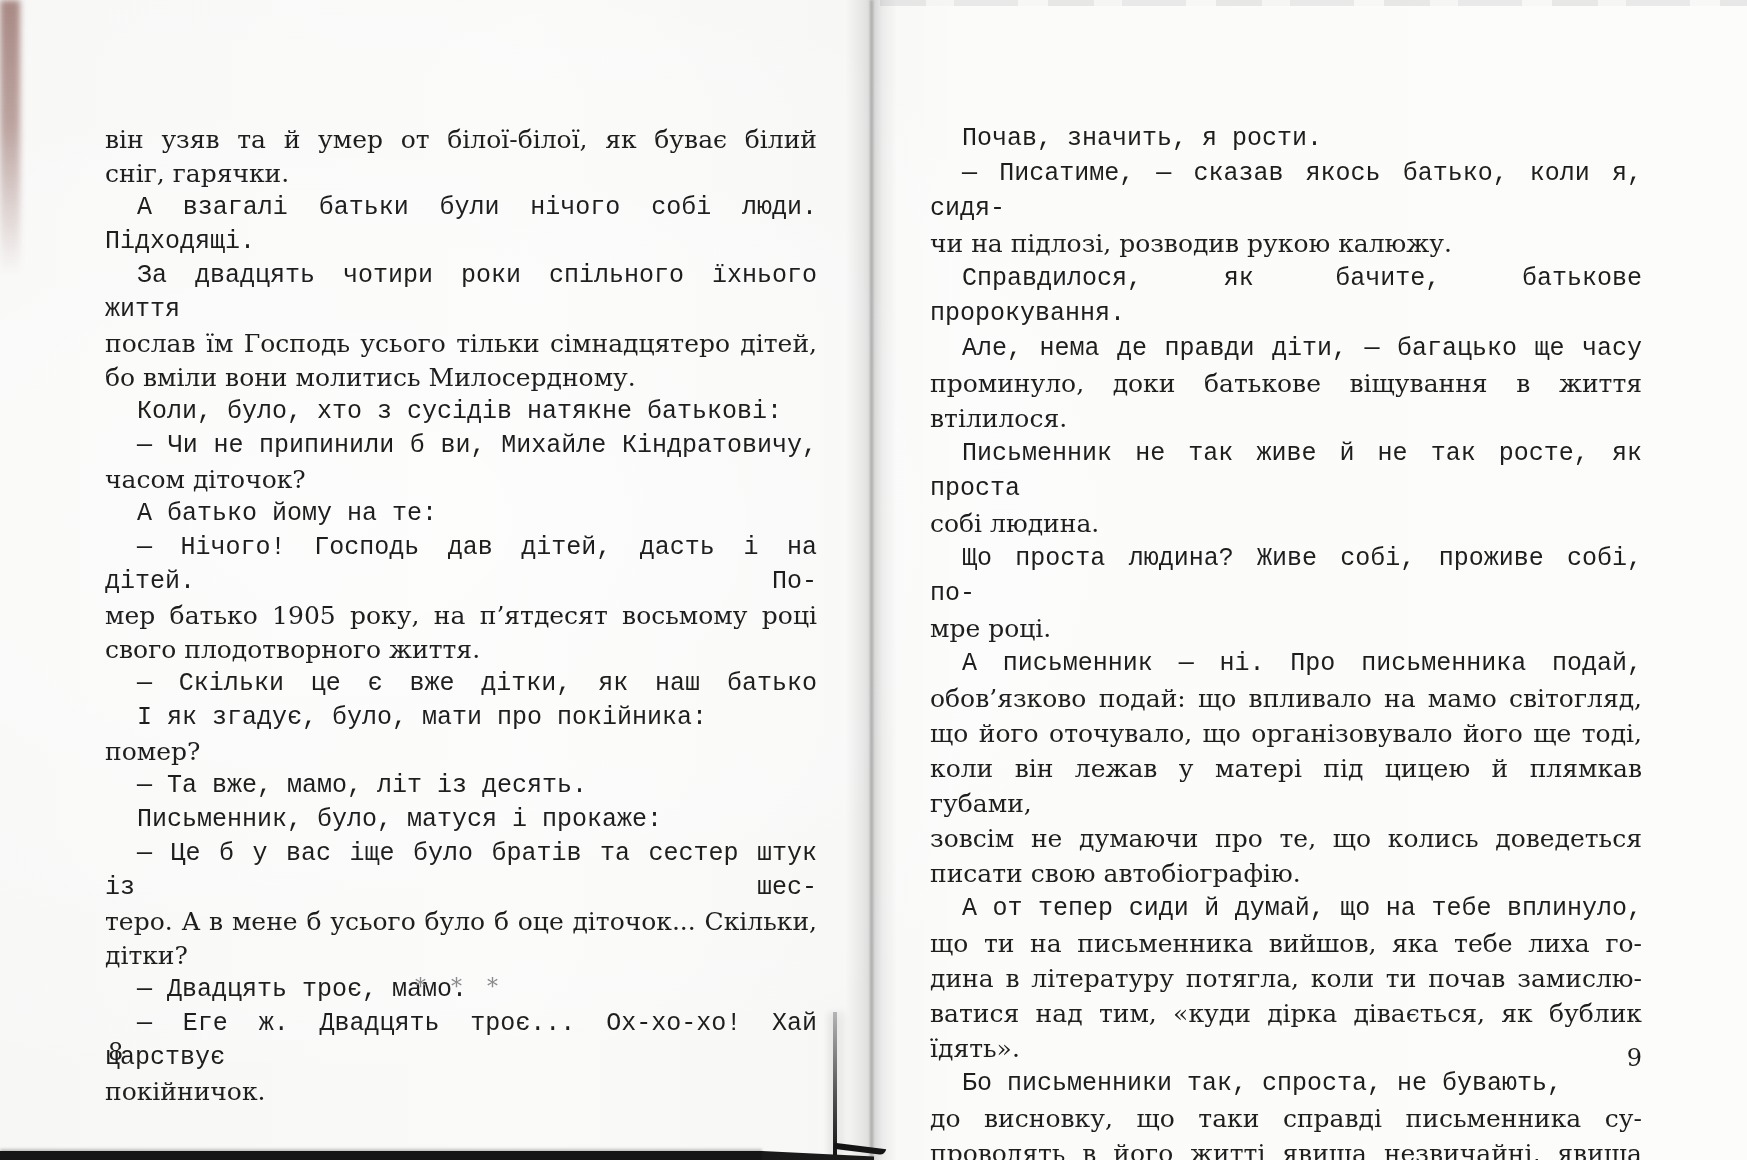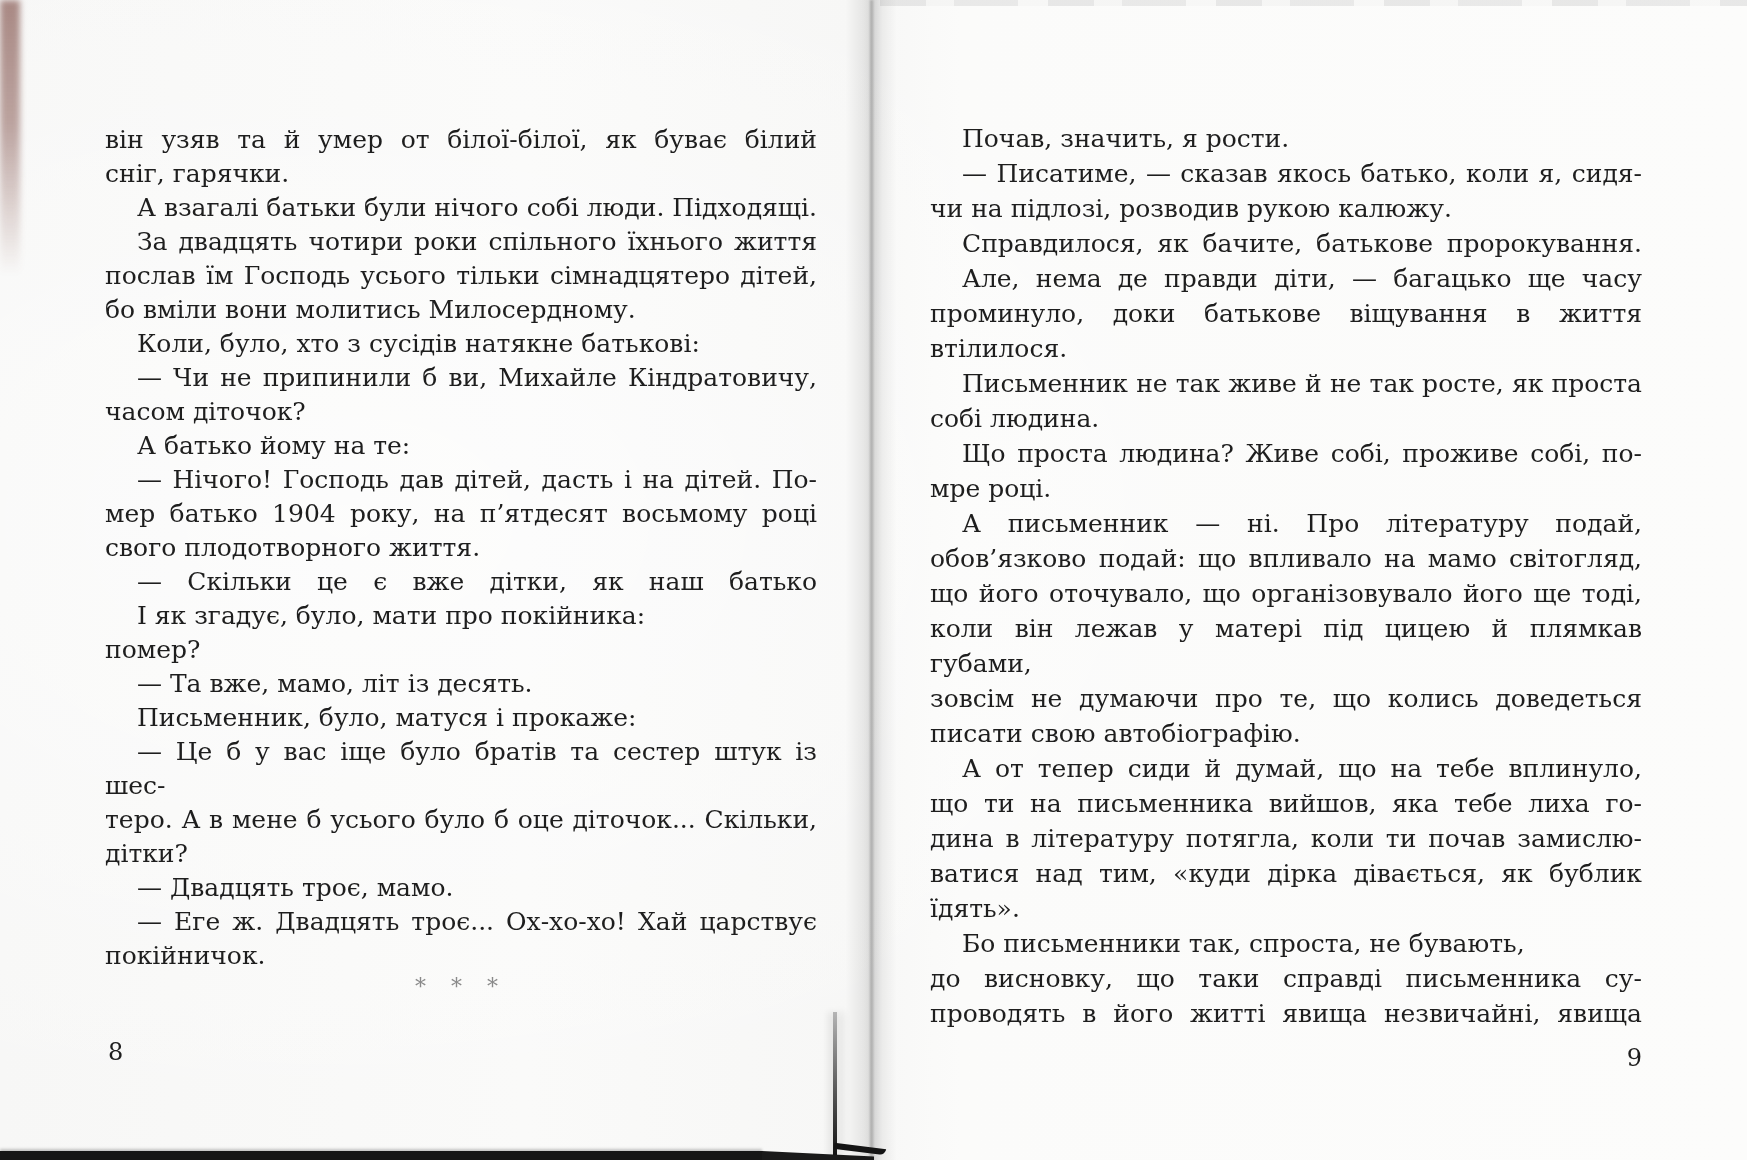--- a/index.html
+++ b/index.html
@@ -51,21 +51,21 @@
     filter:blur(3px);
   }
 
   
   .textblock{position:absolute;width:712px;color:#1e1e1e;}
   .line{
     font-size:25px;line-height:34px;white-space:normal;
     text-rendering:optimizeLegibility;
   }
   #right-text .line{line-height:35px;}
-  .line.i{text-indent:32px;}
+  .line.i{text-indent:32px;font-family:Liberation Mono, monospace;}
   .line.j{text-align:justify;text-align-last:justify;}
   .separator{
     position:absolute;left:105px;top:972px;width:712px;
     text-align:center;font-size:22px;line-height:30px;
     color:#8a8a8a;letter-spacing:9px;
   }
   .pagenum{
     position:absolute;font-size:24px;line-height:28px;color:#1e1e1e;
   }
   #pagenum-left{left:108px;top:1038px;}
@@ -91,21 +91,21 @@
         <div class="line">сніг, гарячки.</div>
         <div class="line j i">А взагалі батьки були нічого собі люди. Підходящі.</div>
         <div class="line j i">За двадцять чотири роки спільного їхнього життя</div>
         <div class="line j">послав їм Господь усього тільки сімнадцятеро дітей,</div>
         <div class="line">бо вміли вони молитись Милосердному.</div>
         <div class="line i">Коли, було, хто з сусідів натякне батькові:</div>
         <div class="line j i">— Чи не припинили б ви, Михайле Кіндратовичу,</div>
         <div class="line">часом діточок?</div>
         <div class="line i">А батько йому на те:</div>
         <div class="line j i">— Нічого! Господь дав дітей, дасть і на дітей. По-</div>
-        <div class="line j">мер батько 1904 року, на п’ятдесят восьмому році</div>
+        <div class="line j">мер батько 1905 року, на п’ятдесят восьмому році</div>
         <div class="line">свого плодотворного життя.</div>
         <div class="line j i">— Скільки це є вже дітки, як наш батько</div>
         <div class="line i">І як згадує, було, мати про покійника:</div>
         <div class="line">помер?</div>
         <div class="line i">— Та вже, мамо, літ із десять.</div>
         <div class="line i">Письменник, було, матуся і прокаже:</div>
         <div class="line j i">— Це б у вас іще було братів та сестер штук із шес-</div>
         <div class="line j">теро. А в мене б усього було б оце діточок... Скільки,</div>
         <div class="line">дітки?</div>
         <div class="line i">— Двадцять троє, мамо.</div>
@@ -122,21 +122,21 @@
         <div class="line j i">— Писатиме, — сказав якось батько, коли я, сидя-</div>
         <div class="line">чи на підлозі, розводив рукою калюжу.</div>
         <div class="line j i">Справдилося, як бачите, батькове пророкування.</div>
         <div class="line j i">Але, нема де правди діти, — багацько ще часу</div>
         <div class="line j">проминуло, доки батькове віщування в життя</div>
         <div class="line">втілилося.</div>
         <div class="line j i">Письменник не так живе й не так росте, як проста</div>
         <div class="line">собі людина.</div>
         <div class="line j i">Що проста людина? Живе собі, проживе собі, по-</div>
         <div class="line">мре році.</div>
-        <div class="line j i">А письменник — ні. Про літературу подай,</div>
+        <div class="line j i">А письменник — ні. Про письменника подай,</div>
         <div class="line j">обов’язково подай: що впливало на мамо світогляд,</div>
         <div class="line j">що його оточувало, що організовувало його ще тоді,</div>
         <div class="line j">коли він лежав у матері під цицею й плямкав губами,</div>
         <div class="line j">зовсім не думаючи про те, що колись доведеться</div>
         <div class="line">писати свою автобіографію.</div>
         <div class="line j i">А от тепер сиди й думай, що на тебе вплинуло,</div>
         <div class="line j">що ти на письменника вийшов, яка тебе лиха го-</div>
         <div class="line j">дина в літературу потягла, коли ти почав замислю-</div>
         <div class="line j">ватися над тим, «куди дірка дівається, як бублик</div>
         <div class="line">їдять».</div>

